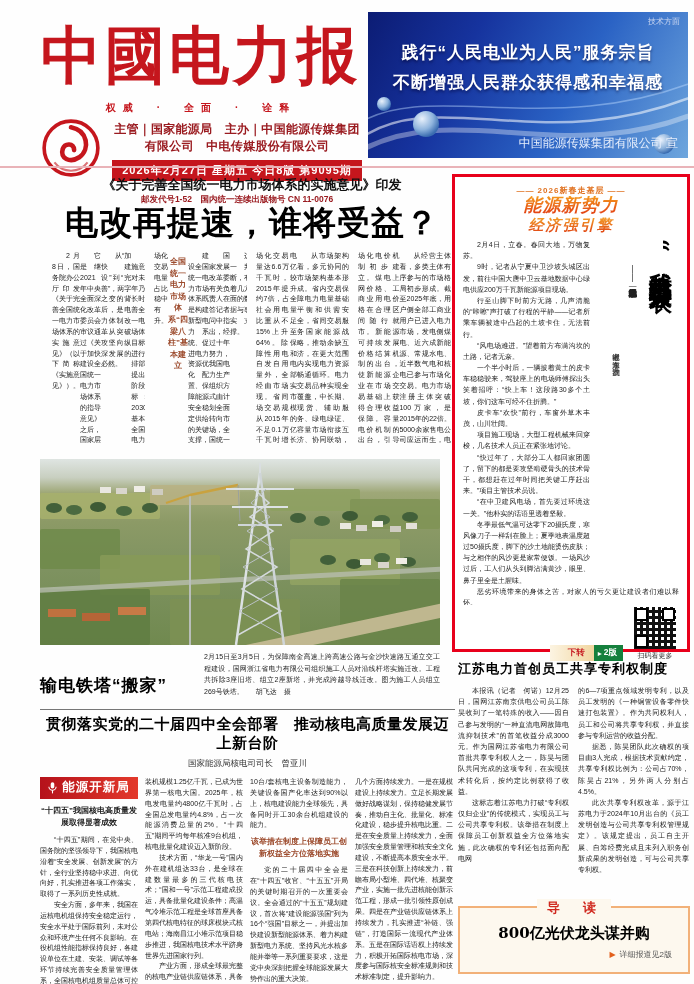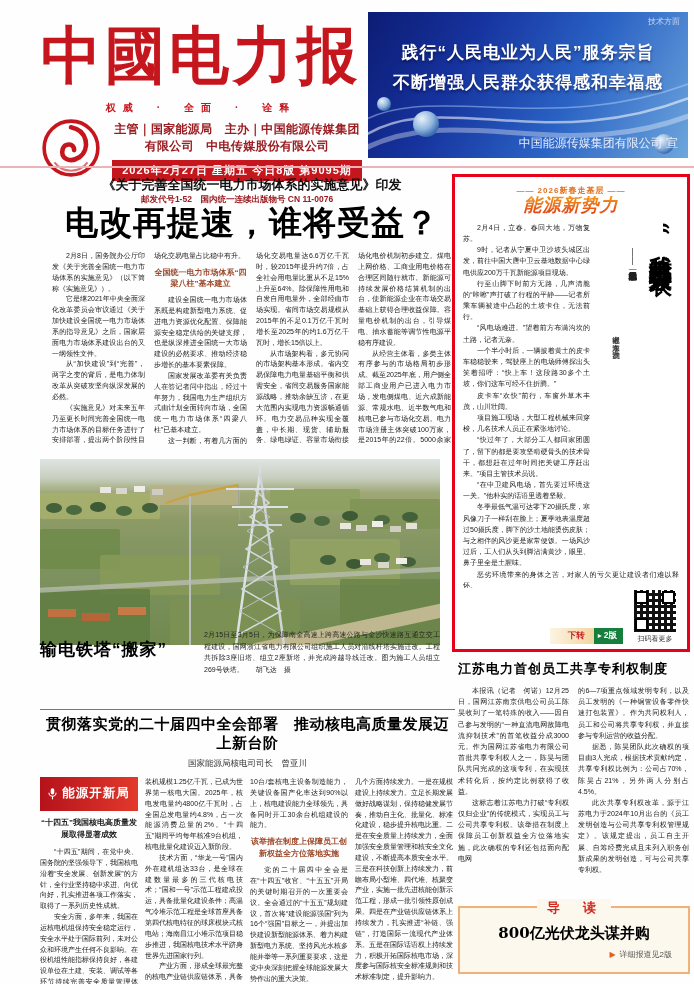--- a/index.html
+++ b/index.html
@@ -23,21 +23,21 @@
   .psa-credit{position:absolute;bottom:6px;right:10px;font-size:12px;color:#e6eefc;z-index:3;}
   .psa-deco{position:absolute;left:0;top:0;z-index:1;}
   .rule-pink{position:absolute;top:166px;left:0;width:694px;height:2px;background:#e9b3b8;}
 
   
   #lead{position:absolute;left:52px;top:176px;width:400px;}
   .lead-kicker{text-align:center;font-size:13px;font-weight:600;color:#111;}
   .lead-headline{text-align:center;font-size:33px;font-weight:900;letter-spacing:1px;margin:7px 0 5px;color:#000;}
   .lead-byline{text-align:center;font-size:9.5px;color:#333;margin-bottom:9px;}
   .cols{display:flex;gap:9px;}
-  .col{width:93px;height:196px;overflow:hidden;font-size:7px;line-height:1.55;text-align:justify;color:#191919;display:flex;flex-direction:column;}
+  .col{width:93px;height:196px;overflow:hidden;font-size:7px;line-height:1.55;text-align:justify;color:#191919;display:flex;flex-direction:row;}
   .col p{text-indent:2em;margin:0;}
   .col p.cont{text-indent:0;}
   .col-subhead{font-weight:700;color:#9c4a2c;text-align:center;font-size:8px;line-height:1.45;margin:5px 0;text-indent:0 !important;}
   .spacer{flex:1;}
 
   
   .tag{display:flex;align-items:center;justify-content:flex-end;margin-top:14px;}
   .tag-bar{background:linear-gradient(90deg,#fcf4e2,#f1d6a0);color:#c5161d;font-weight:700;font-size:8.5px;padding:2px 9px 2px 18px;}
   .tag-page{background:#15803d;color:#fff;font-weight:700;font-size:8.5px;padding:2px 6px 2px 4px;display:flex;align-items:center;}
   .tag-page::before{content:"▸";margin-right:2px;font-size:8px;}
@@ -62,35 +62,35 @@
   .tl2{left:250px;top:54px;box-shadow:24px 3px 0 #4b6a40,52px -2px 0 #3d5a35,84px 2px 0 #4b6a40,112px -1px 0 #42603a;}
   .tl3{left:280px;top:96px;box-shadow:26px 4px 0 #3d5a35,54px -2px 0 #4b6a40,80px 2px 0 #42603a;}
   .hs{position:absolute;background:#e9e7e0;width:11px;height:6px;}
   .hs1{left:300px;top:64px;box-shadow:16px 2px 0 #d9d6cd,32px -2px 0 #f0eee7,50px 3px 0 #cfccc2,66px 0 0 #e4e1d8;}
   .hs2{left:320px;top:100px;box-shadow:18px 3px 0 #d9d6cd,36px -1px 0 #efede6;}
   .hs3{left:60px;top:28px;box-shadow:16px 1px 0 #d9d6cd,34px -1px 0 #efede6,52px 2px 0 #cfccc2;}
   .or{position:absolute;left:8px;top:150px;width:28px;height:8px;background:#c0713f;box-shadow:34px 4px 0 #b56537,70px -2px 0 #c87a46;}
   .ph-svg{position:absolute;left:0;top:0;}
 
   
-  #caption{position:absolute;left:40px;top:629px;width:400px;display:flex;gap:12px;}
+  #caption{position:absolute;left:40px;top:651px;width:400px;display:flex;gap:12px;align-items:flex-end;}
   .cap-title{width:152px;font-size:17px;font-weight:900;color:#000;padding-top:9px;letter-spacing:1px;}
   .cap-text{flex:1;font-size:7px;line-height:1.65;color:#222;text-align:justify;}
   .cap-credit{margin-left:10px;white-space:nowrap;}
   .rule-dark{position:absolute;top:709px;left:40px;width:415px;height:1px;background:#777;}
 
   
   #nuclear{position:absolute;left:40px;top:715px;width:415px;}
   .nuc-headline{text-align:center;font-size:15px;font-weight:900;color:#000;letter-spacing:.5px;}
   .nuc-byline{text-align:center;font-size:8.5px;color:#333;margin-top:5px;}
   .cols4{display:flex;gap:7px;margin-top:7px;}
   .ncol{width:98px;height:212px;overflow:hidden;font-size:7px;line-height:1.55;text-align:justify;color:#191919;display:flex;flex-direction:column;}
   .ncol p{text-indent:2em;margin:0;}
   .ncol p.cont{text-indent:0;}
-  .nuc-banner{height:34px;background:linear-gradient(90deg,#b5121b,#e3392b);color:#fff;font-weight:900;font-size:12.5px;display:flex;align-items:center;justify-content:center;gap:5px;letter-spacing:1px;flex:none;}
+  .nuc-banner{height:22px;background:linear-gradient(90deg,#b5121b,#e3392b);color:#fff;font-weight:900;font-size:12.5px;display:flex;align-items:center;justify-content:center;gap:5px;letter-spacing:1px;flex:none;}
   .nuc-subhead1{font-weight:700;color:#222;text-align:center;font-size:8px;line-height:1.5;margin:6px 0;text-indent:0 !important;}
   .nuc-subhead2{font-weight:700;color:#9c4a2c;text-align:center;font-size:8px;line-height:1.5;margin:5px 0;text-indent:0 !important;}
 
   
   #feature{position:absolute;left:452px;top:174px;width:238px;height:478px;border:3px solid #e8001b;background:#fff;box-sizing:border-box;padding:8px 8px 4px;}
   .badge{width:160px;margin:0 auto 6px;text-align:center;}
   .badge-top{color:#e0701e;font-size:8px;font-weight:700;letter-spacing:1px;}
   .badge-main{font-size:18px;font-weight:900;font-style:italic;line-height:1.1;background:linear-gradient(180deg,#f59a1d,#e03512);-webkit-background-clip:text;background-clip:text;color:transparent;letter-spacing:1px;}
   .badge-sub{font-size:15px;font-weight:900;font-style:italic;line-height:1.15;background:linear-gradient(180deg,#f5a92d,#e04312);-webkit-background-clip:text;background-clip:text;color:transparent;letter-spacing:2px;}
   .feat-body{font-size:7px;line-height:1.6;text-align:justify;color:#1a1a1a;height:366px;overflow:hidden;}
@@ -283,20 +283,21 @@
         <div class="spacer"></div>
 
       </div>
     </div>
   </div>
 
   <div id="feature">
     <div class="badge">
       <div class="badge-top">—— 2026新春走基层 ——</div>
       <div class="badge-main">能源新势力</div>
+      <div class="badge-sub">经济强引擎</div>
     </div>
     <div class="feat-body">
       <div class="v-head">
         <div class="vh-title">“我给中卫算力披绿衣”</div>
         <div class="vh-sub">——从一座风电场站看绿电托举算力产业发展</div>
         <div class="vh-byline">本报记者　李东海　衣韵潼</div>
       </div>
       <p>2月4日，立春。春回大地，万物复苏。</p>
       <p>9时，记者从宁夏中卫沙坡头城区出发，前往中国大唐中卫云基地数据中心绿电供应200万千瓦新能源项目现场。</p>
       <p>行至山脚下时前方无路，几声清脆的“咔嚓”声打破了行程的平静——记者所乘车辆被途中凸起的土坡卡住，无法前行。</p>

